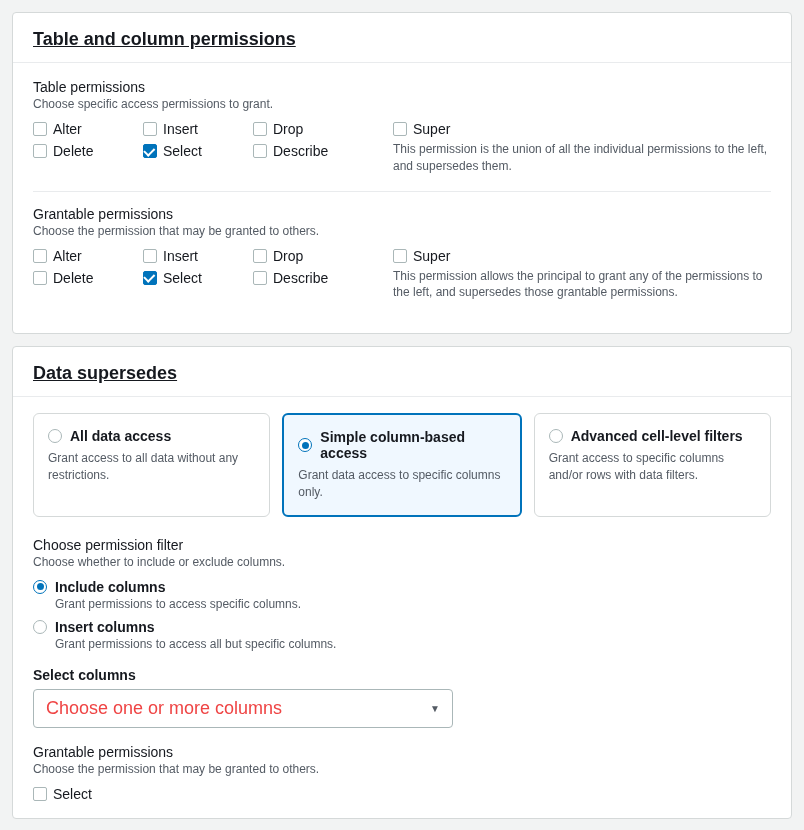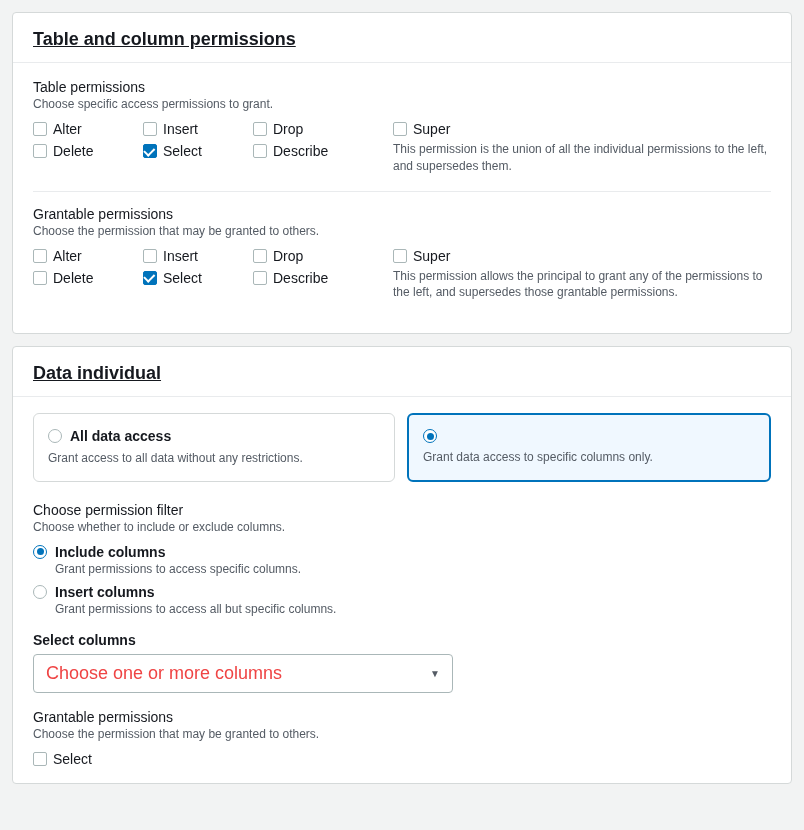--- a/index.html
+++ b/index.html
@@ -351,37 +351,45 @@
           <div class="super-desc">This permission allows the principal to grant any of the permissions to the left, and supersedes those grantable permissions.</div>
         </div>
       </div>
     </div>
 
   </div>
 </div>
 
 <div class="panel">
   <div class="panel-header">
-    <h2>Data individual</h2>
+    <h2>Data supersedes</h2>
   </div>
   <div class="panel-body">
 
     <div class="data-access-cards">
       <div class="access-card">
         <div class="access-card-header">
           <span class="radio"></span>
           <span class="access-card-title">All data access</span>
         </div>
         <div class="access-card-desc">Grant access to all data without any restrictions.</div>
       </div>
       <div class="access-card selected">
         <div class="access-card-header">
           <span class="radio checked"></span>
+          <span class="access-card-title">Simple column-based access</span>
         </div>
         <div class="access-card-desc">Grant data access to specific columns only.</div>
+      </div>
+      <div class="access-card">
+        <div class="access-card-header">
+          <span class="radio"></span>
+          <span class="access-card-title">Advanced cell-level filters</span>
+        </div>
+        <div class="access-card-desc">Grant access to specific columns and/or rows with data filters.</div>
       </div>
     </div>
 
     <div class="filter-section">
       <div class="section-title">Choose permission filter</div>
       <div class="section-desc">Choose whether to include or exclude columns.</div>
 
       <div class="filter-option">
         <div class="filter-option-header">
           <span class="radio checked"></span>

